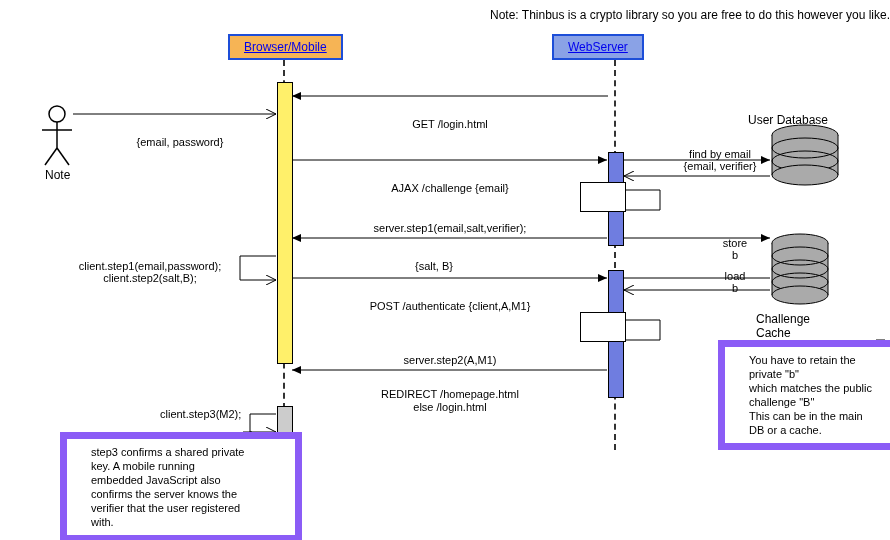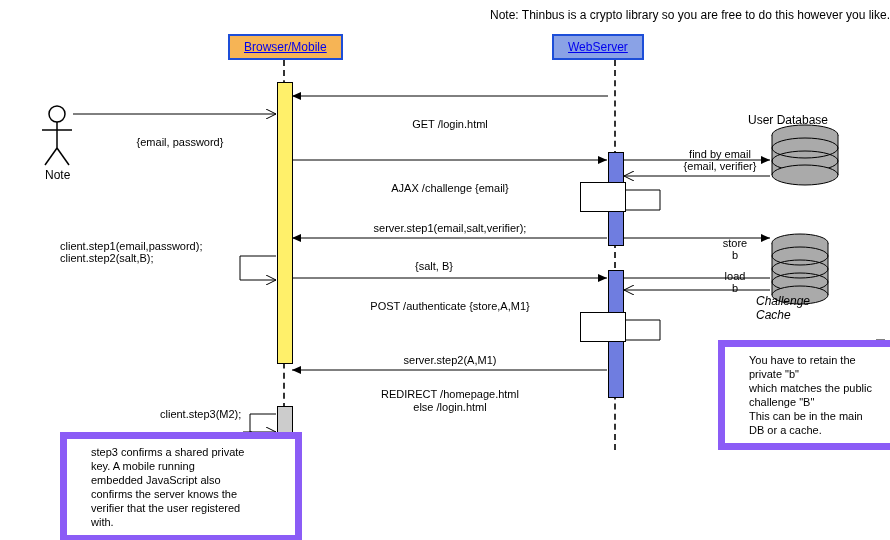--- a/index.html
+++ b/index.html
@@ -144,39 +144,39 @@
   <path d="M243,432 L252,432 L252,442 Z" fill="#fff" stroke="#000"></path>
 </svg>
 
 <div class="abs userlabel" style="left:45px; top:168px;">Note</div>
 
 <div class="abs msg" style="left:110px; top:100px; width:140px;">{email, password}</div>
 <div class="abs msg" style="left:300px; top:82px; width:300px;">GET /login.html</div>
 <div class="abs msg" style="left:300px; top:146px; width:300px;">AJAX /challenge {email}</div>
 <div class="abs msg" style="left:300px; top:186px; width:300px;">server.step1(email,salt,verifier);</div>
 <div class="abs msg" style="left:284px; top:224px; width:300px;">{salt, B}</div>
-<div class="abs smalltxt" style="left:60px; top:240px; text-align:left; width:180px;">client.step1(email,password);
+<div class="abs smalltxt" style="left:60px; top:260px; text-align:center; width:180px;">client.step1(email,password);
 client.step2(salt,B);</div>
-<div class="abs msg" style="left:300px; top:264px; width:300px;">POST /authenticate {store,A,M1}</div>
+<div class="abs msg" style="left:300px; top:264px; width:300px;">POST /authenticate {client,A,M1}</div>
 <div class="abs msg" style="left:300px; top:318px; width:300px;">server.step2(A,M1)</div>
 <div class="abs msg" style="left:300px; top:352px; width:300px;">REDIRECT /homepage.html
 else /login.html</div>
 <div class="abs smalltxt" style="left:160px; top:408px; text-align:left; width:110px;">client.step3(M2);</div>
 
 <div class="abs selfcallbox" style="left:580px; top:182px; width:44px; height:28px;"></div>
 <div class="abs selfcallbox" style="left:580px; top:312px; width:44px; height:28px;"></div>
 
 <div class="abs dbcap" style="left:748px; top:113px; width:120px;">User Database</div>
 <div class="abs smalltxt" style="left:670px; top:148px; text-align:center; width:100px;">find by email
 {email, verifier}</div>
 <div class="abs smalltxt" style="left:700px; top:222px; text-align:center; width:70px;margin-top:15px;">store
 b</div>
 <div class="abs smalltxt" style="left:700px; top:270px; text-align:center; width:70px;">load
 b</div>
-<div class="abs dbcap" style="left:756px; top:294px; width:90px; white-space:pre;font-style:italic;">Challenge
+<div class="abs dbcap" style="left:756px; top:312px; width:90px; white-space:pre;">Challenge
 Cache</div>
 
 <div class="abs notebox" style="left:718px; top:340px; width:152px;">You have to retain the
 private "b"
 which matches the public
 challenge "B"
 This can be in the main
 DB or a cache.</div>
 <div class="abs notebox" style="left:60px; top:432px; width:180px;">step3 confirms a shared private
 key. A mobile running

